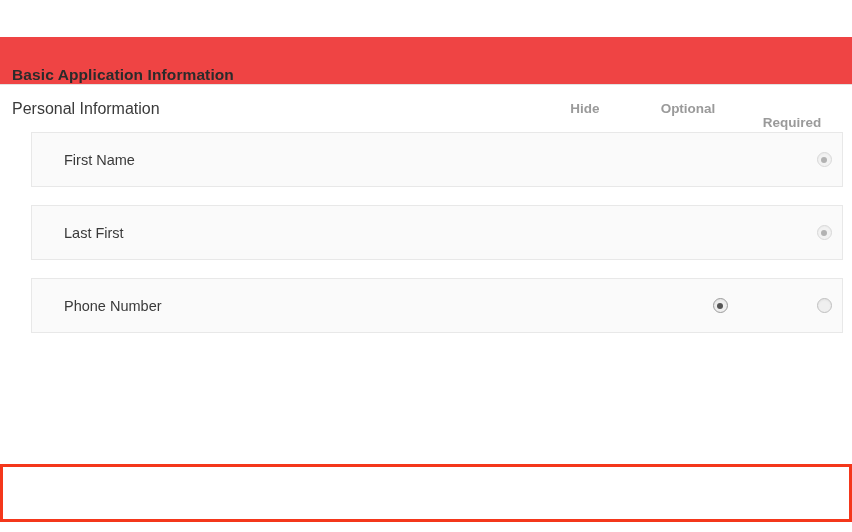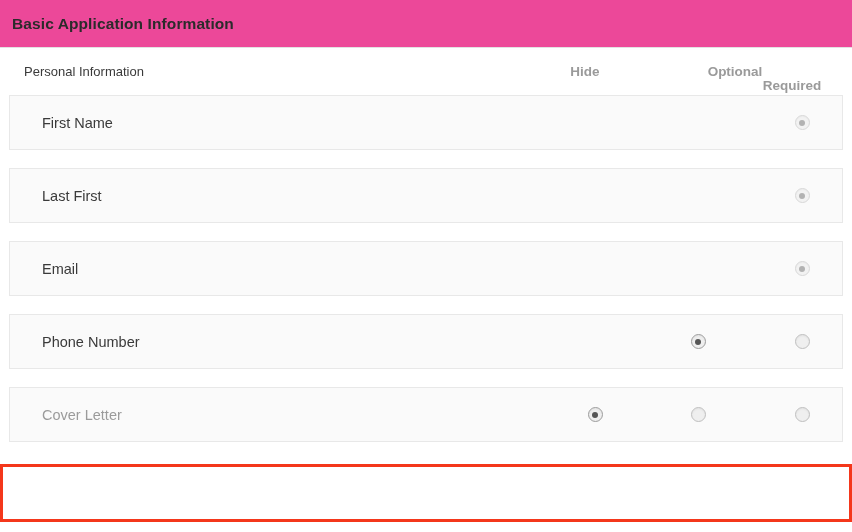--- a/index.html
+++ b/index.html
@@ -12,61 +12,61 @@
     height: 532px;
     font-family: "Liberation Sans", "DejaVu Sans", sans-serif;
     color: #333333;
     overflow: hidden;
     position: relative;
   }
 
   
   .panel-header {
     height: 48px;
-    background: #ec4899;
+    background: #ef4444;
     border-bottom: 1px solid #e2e2e2;
     display: flex;
-    align-items: center;
+    align-items: flex-end;
     padding: 0 12px;
     box-sizing: border-box;
+    margin-top: 37px;
   }
   .panel-title {
     font-size: 15.5px;
     font-weight: bold;
     color: #2b2b2b;
     letter-spacing: 0.1px;
   }
 
   
   .section-head {
     position: relative;
     height: 47px;
     display: flex;
     align-items: center;
     background: #ffffff;
   }
   .section-title {
     position: absolute;
     left: 12px;
-    font-size: 13px;
+    font-size: 16px;
     color: #3a3a3a;
     font-weight: normal;
-    margin-left: 12px;
   }
   .col-head {
     position: absolute;
     font-size: 13.5px;
     font-weight: bold;
     color: #9a9a9a;
     text-align: right;
     transform: translateX(-50%);
     white-space: nowrap;
   }
   .col-head.c0 { left: 585px; }
-  .col-head.c1 { left: 688px; margin-left: 47px; }
+  .col-head.c1 { left: 688px; }
   .col-head.c2 { left: 792px; margin-top: 28px; }
 
   
   .rows {
     position: relative;
   }
   .field-row {
     position: relative;
     height: 55px;
     margin: 0 0 18px 0;
@@ -149,20 +149,21 @@
     border: 3px solid #f4371b;
     box-sizing: border-box;
     pointer-events: none;
     z-index: 5;
   }
 
   .rows-wrap {
     position: relative;
     padding: 0 9px 0 9px;
     box-sizing: border-box;
+    margin-left: 22px;
   }
 </style>
 </head>
 <body>
 
 <div class="panel-header">
   <div class="panel-title">Basic Application Information</div>
 </div>
 
 <div class="section-head">
@@ -184,45 +185,25 @@
       </div>
       <div class="field-row">
         <div class="field-label">Last First</div>
         <div class="radio-cell c0"></div>
         <div class="radio-cell c1"></div>
         <div class="radio-cell c2">
           <span class="radio checked disabled"></span>
         </div>
       </div>
       <div class="field-row">
-        <div class="field-label">Email</div>
-        <div class="radio-cell c0"></div>
-        <div class="radio-cell c1"></div>
-        <div class="radio-cell c2">
-          <span class="radio checked disabled"></span>
-        </div>
-      </div>
-      <div class="field-row">
         <div class="field-label">Phone Number</div>
         <div class="radio-cell c0"></div>
         <div class="radio-cell c1">
           <span class="radio checked"></span>
         </div>
         <div class="radio-cell c2">
           <span class="radio"></span>
         </div>
       </div>
-      <div class="field-row muted">
-        <div class="field-label">Cover Letter</div>
-        <div class="radio-cell c0">
-          <span class="radio checked"></span>
-        </div>
-        <div class="radio-cell c1">
-          <span class="radio"></span>
-        </div>
-        <div class="radio-cell c2">
-          <span class="radio"></span>
-        </div>
-      </div>
     </div>
 </div>
 
 <div class="highlight-box" style="border-color: rgb(244, 55, 27);"></div>
 
 </body></html>

